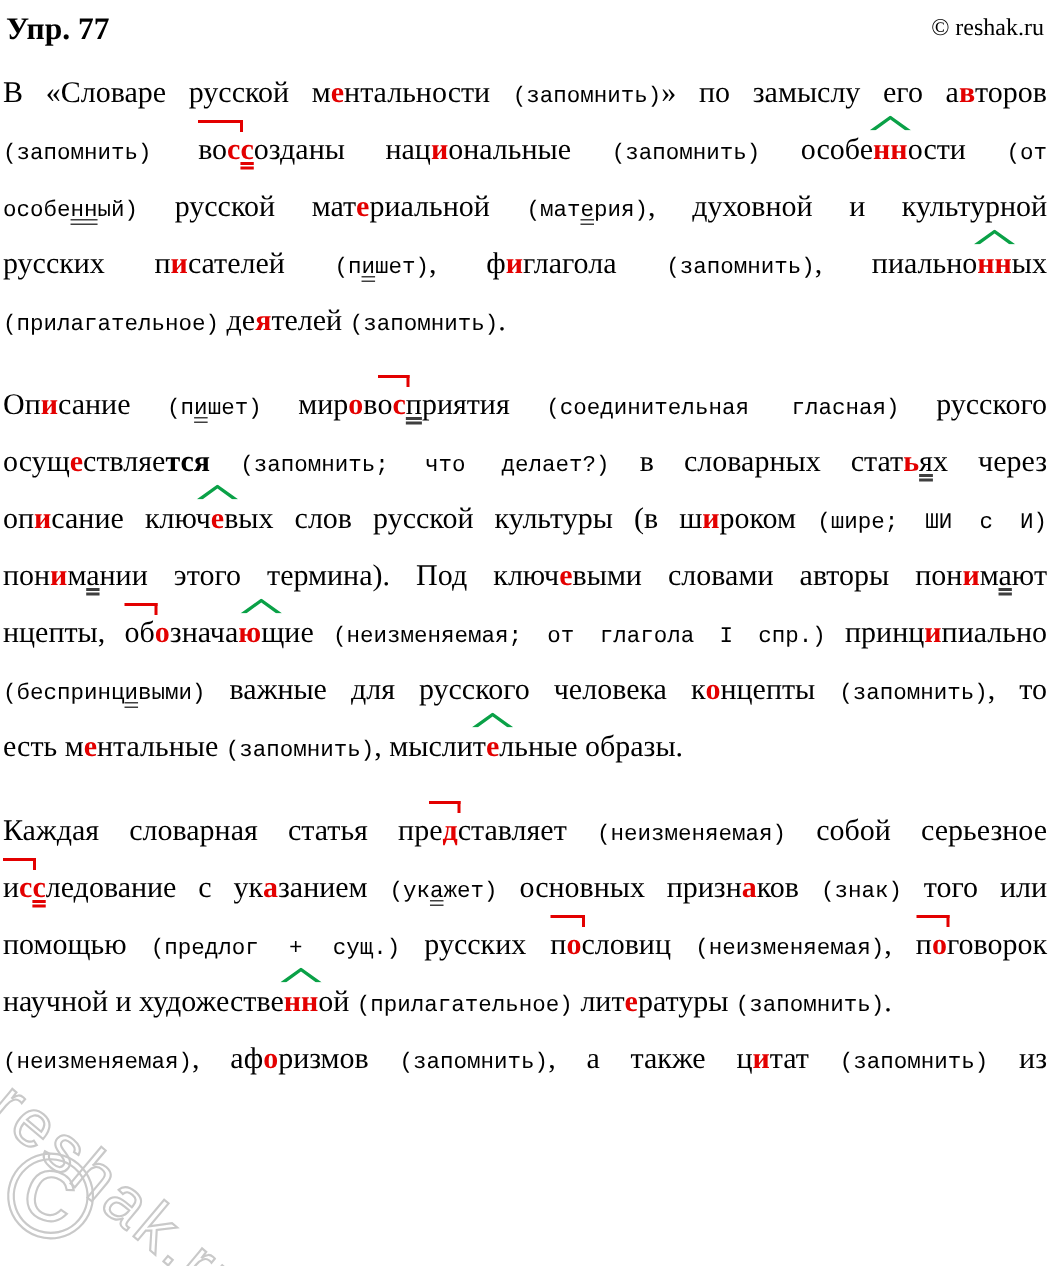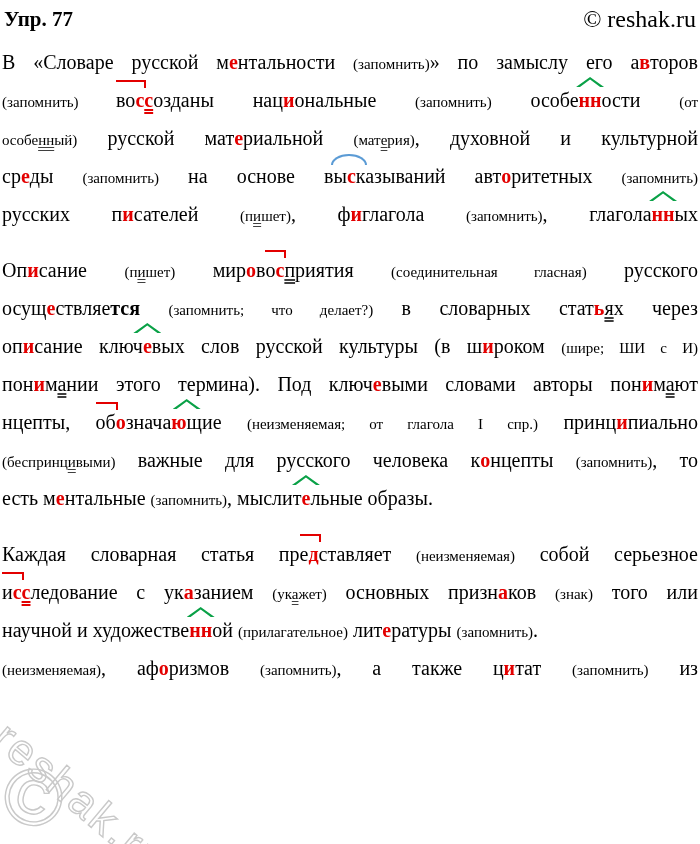--- a/index.html
+++ b/index.html
@@ -8,29 +8,29 @@
     background:var(--background,#fff);
     font-family:"Liberation Serif","DejaVu Serif",serif;
     color:var(--text,#000);
   }
   .page{position:relative;z-index:1;padding:4px 0 0 0;}
   .hdr{
     display:flex;justify-content:space-between;align-items:center;
     padding:0 4px 0 4px;height:30px;line-height:30px;font-size:21px;
   }
   .hdr .ex{font-weight:700;}
-  .hdr .cr{font-weight:400;font-size:24px;}
+  .hdr .cr{font-weight:400;font-size:16px;}
   .doc{padding:0 2px;margin-top:9px;}
   .para{margin:0 0 18px 0;}
   .line{
     height:38px;line-height:38px;font-size:20px;white-space:nowrap;
     text-align:justify;text-align-last:justify;text-justify:inter-word;
   }
   .line.last{text-align-last:left;}
-  .sm{font-size:15px;}
+  .sm{font-size:15px;font-family:Liberation Mono, monospace;}
   .red{color:var(--red,#e30000);font-weight:700;}
   .bold{font-weight:700;}
   .u2{
     text-decoration-line:underline;text-decoration-style:double;
     text-decoration-color:var(--underline,#3f3f3f);text-underline-offset:2px;
   }
   .u2r{
     text-decoration-line:underline;text-decoration-style:double;
     text-decoration-color:var(--red,#e30000);text-underline-offset:2px;
   }
@@ -66,35 +66,36 @@
 <div class="page">
   <div class="hdr">
     <span class="ex">Упр. 77</span>
     <span class="cr">© reshak.ru</span>
   </div>
   <div class="doc">
       <div class="para">
         <div class="line"><span>В «Словаре русской м</span><span class="red">е</span><span>нтальности </span><span class="sm">(запомнить)</span><span>» по замыслу его а</span><span class="red">в</span><span>торов</span></div>
         <div class="line"><span class="sm">(запомнить) </span><span class="mark-prefix"><span>во</span><span class="red">с</span></span><span class="red u2r">с</span><span>озданы нац</span><span class="red">и</span><span>ональные </span><span class="sm">(запомнить)</span><span> особе</span><span class="mark-suffix"><span class="red">нн</span></span><span>ости </span><span class="sm">(от</span></div>
         <div class="line"><span class="sm">особе</span><span class="sm u2">нн</span><span class="sm">ый)</span><span> русской мат</span><span class="red">е</span><span>риальной </span><span class="sm">(мат</span><span class="sm u2">е</span><span class="sm">рия)</span><span>, духовной и культурной</span></div>
-        <div class="line"><span>ср</span><span class="red">е</span><span>ды </span><span class="sm">(запомнить)</span><span> на основе в</span><span class="mark-root"><span>ы</span><span class="red">с</span><span>к</span></span><span>азываний авт</span><span class="red">о</span><span>ритетных </span><span class="sm">(запомнить)</span></div>
-        <div class="line"><span>русских п</span><span class="red">и</span><span>сателей </span><span class="sm">(п</span><span class="sm u2">и</span><span class="sm">шет)</span><span>, ф</span><span class="red">и</span><span>глагола </span><span class="sm">(запомнить)</span><span>, глагола</span><span class="mark-suffix"><span class="red">нн</span></span><span>ых</span></div>
+        <div class="line"><span>русских п</span><span class="red">и</span><span>сателей </span><span class="sm">(п</span><span class="sm u2">и</span><span class="sm">шет)</span><span>, ф</span><span class="red">и</span><span>глагола </span><span class="sm">(запомнить)</span><span>, пиально</span><span class="mark-suffix"><span class="red">нн</span></span><span>ых</span></div>
+        <div class="line last"><span class="sm">(прилагательное)</span><span> де</span><span class="red">я</span><span>телей </span><span class="sm">(запомнить)</span><span>.</span></div>
       </div>
       <div class="para">
         <div class="line"><span>Оп</span><span class="red">и</span><span>сание </span><span class="sm">(п</span><span class="sm u2">и</span><span class="sm">шет)</span><span> мир</span><span class="red">о</span><span>в</span><span class="mark-prefix"><span>о</span><span class="red">с</span></span><span class="u2">п</span><span>риятия </span><span class="sm">(соединительная гласная)</span><span> русского</span></div>
         <div class="line"><span>осущ</span><span class="red">е</span><span>ствляе</span><span class="bold">тся</span><span> </span><span class="sm">(запомнить; что делает?)</span><span> в словарных стат</span><span class="red">ь</span><span class="u2">я</span><span>х через</span></div>
         <div class="line"><span>оп</span><span class="red">и</span><span>сание ключ</span><span class="mark-suffix"><span class="red">е</span></span><span>вых слов русской культуры (в ш</span><span class="red">и</span><span>роком </span><span class="sm">(шире; ШИ с И)</span></div>
         <div class="line"><span>пон</span><span class="red">и</span><span>м</span><span class="u2">а</span><span>нии этого термина). Под ключ</span><span class="red">е</span><span>выми словами авторы пон</span><span class="red">и</span><span>м</span><span class="u2">а</span><span>ют</span></div>
         <div class="line"><span>нцепты, </span><span class="mark-prefix"><span>об</span></span><span class="red">о</span><span>знача</span><span class="mark-suffix"><span class="red">ю</span><span>щ</span></span><span>ие </span><span class="sm">(неизменяемая; от глагола I спр.)</span><span> принц</span><span class="red">и</span><span>пиально</span></div>
         <div class="line"><span class="sm">(беспринц</span><span class="sm u2">и</span><span class="sm">выми)</span><span> важные для русского человека к</span><span class="red">о</span><span>нцепты </span><span class="sm">(запомнить)</span><span>, то</span></div>
         <div class="line last"><span>есть м</span><span class="red">е</span><span>нтальные </span><span class="sm">(запомнить)</span><span>, мыслит</span><span class="mark-suffix"><span class="red">е</span></span><span>льные образы.</span></div>
       </div>
       <div class="para">
         <div class="line"><span>Каждая словарная статья пр</span><span class="mark-prefix"><span>е</span><span class="red">д</span></span><span>ставляет </span><span class="sm">(неизменяемая)</span><span> собой серьезное</span></div>
         <div class="line"><span class="mark-prefix"><span>и</span><span class="red">с</span></span><span class="red u2r">с</span><span>ледование с ук</span><span class="red">а</span><span>занием </span><span class="sm">(ук</span><span class="sm u2">а</span><span class="sm">жет)</span><span> основных призн</span><span class="red">а</span><span>ков </span><span class="sm">(знак)</span><span> того или</span></div>
+        <div class="line"><span>помощью </span><span class="sm">(предлог + сущ.)</span><span> русских </span><span class="mark-prefix"><span>п</span><span class="red">о</span></span><span>словиц </span><span class="sm">(неизменяемая)</span><span>, </span><span class="mark-prefix"><span>п</span><span class="red">о</span></span><span>говорок</span></div>
         <div class="line last"><span>научной и художестве</span><span class="mark-suffix"><span class="red">нн</span></span><span>ой </span><span class="sm">(прилагательное)</span><span> лит</span><span class="red">е</span><span>ратуры </span><span class="sm">(запомнить)</span><span>.</span></div>
         <div class="line"><span class="sm">(неизменяемая)</span><span>, аф</span><span class="red">о</span><span>ризмов </span><span class="sm">(запомнить)</span><span>, а также ц</span><span class="red">и</span><span>тат </span><span class="sm">(запомнить)</span><span> из</span></div>
       </div>
     </div>
 </div>
 
 <span class="watermark wm-text">reshak.ru</span>
 <span class="watermark wm-symbol">©</span>
 
 </body></html>

